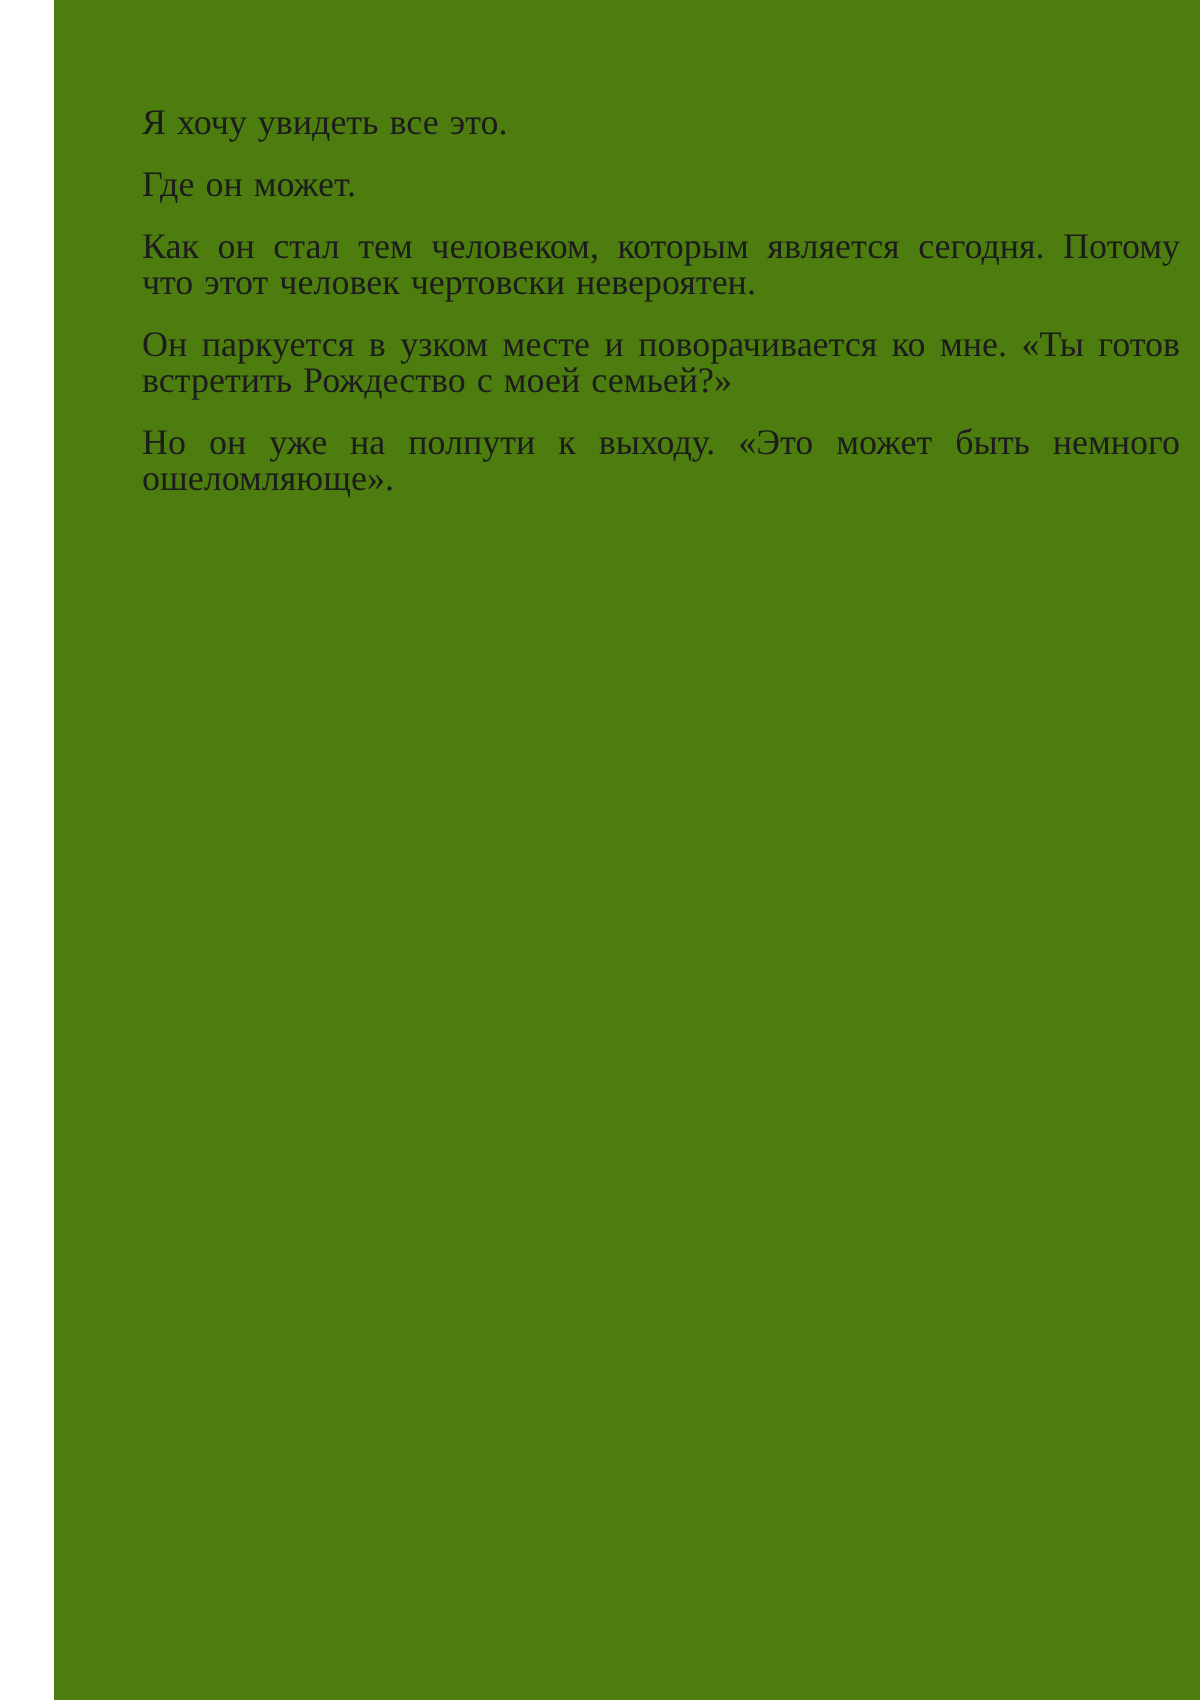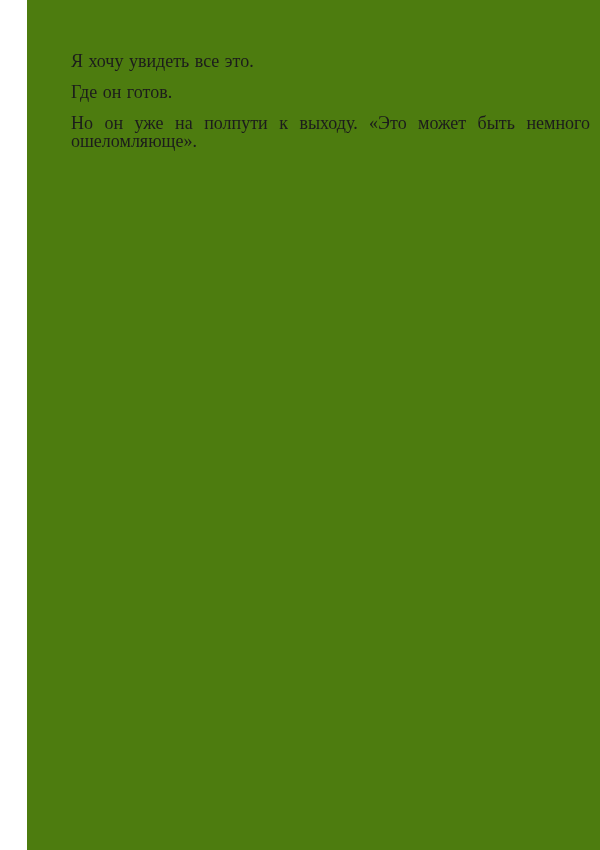--- a/index.html
+++ b/index.html
@@ -28,15 +28,17 @@
     margin: 0 0 13px 0;
     text-align: justify;
     word-spacing: 1px;
   }
 </style>
 </head>
 <body>
 
 <div class="page">
   <p class="para">Я хочу увидеть все это.</p>
-  <p class="para">Где он готов.</p>
+  <p class="para">Где он может.</p>
+  <p class="para">Как он стал тем человеком, которым является сегодня. Потому что этот человек чертовски невероятен.</p>
+  <p class="para">Он паркуется в узком месте и поворачивается ко мне. «Ты готов встретить Рождество с моей семьей?»</p>
   <p class="para">Но он уже на полпути к выходу. «Это может быть немного ошеломляюще».</p>
 </div>
 
 </body></html>

